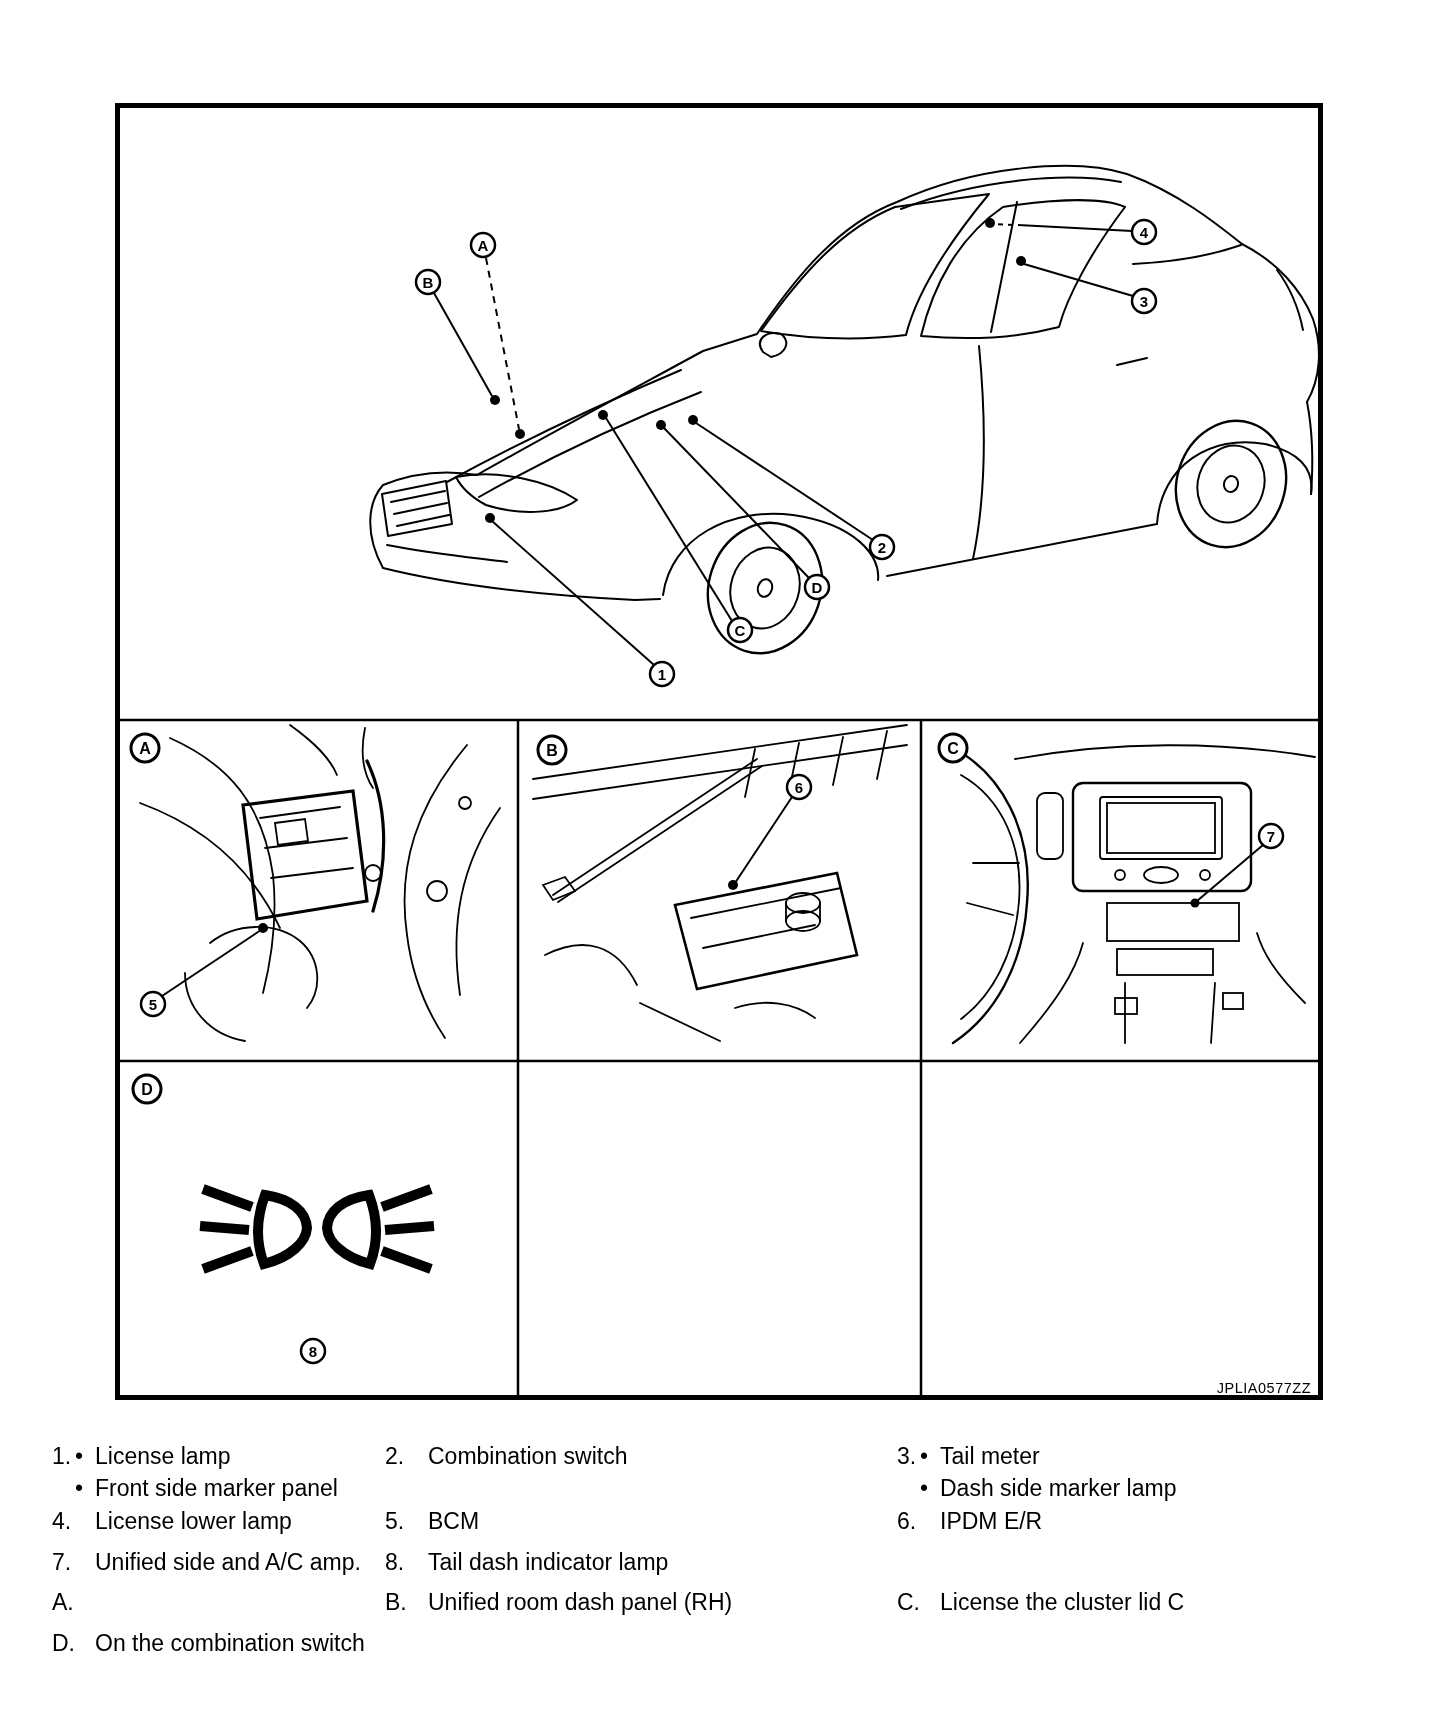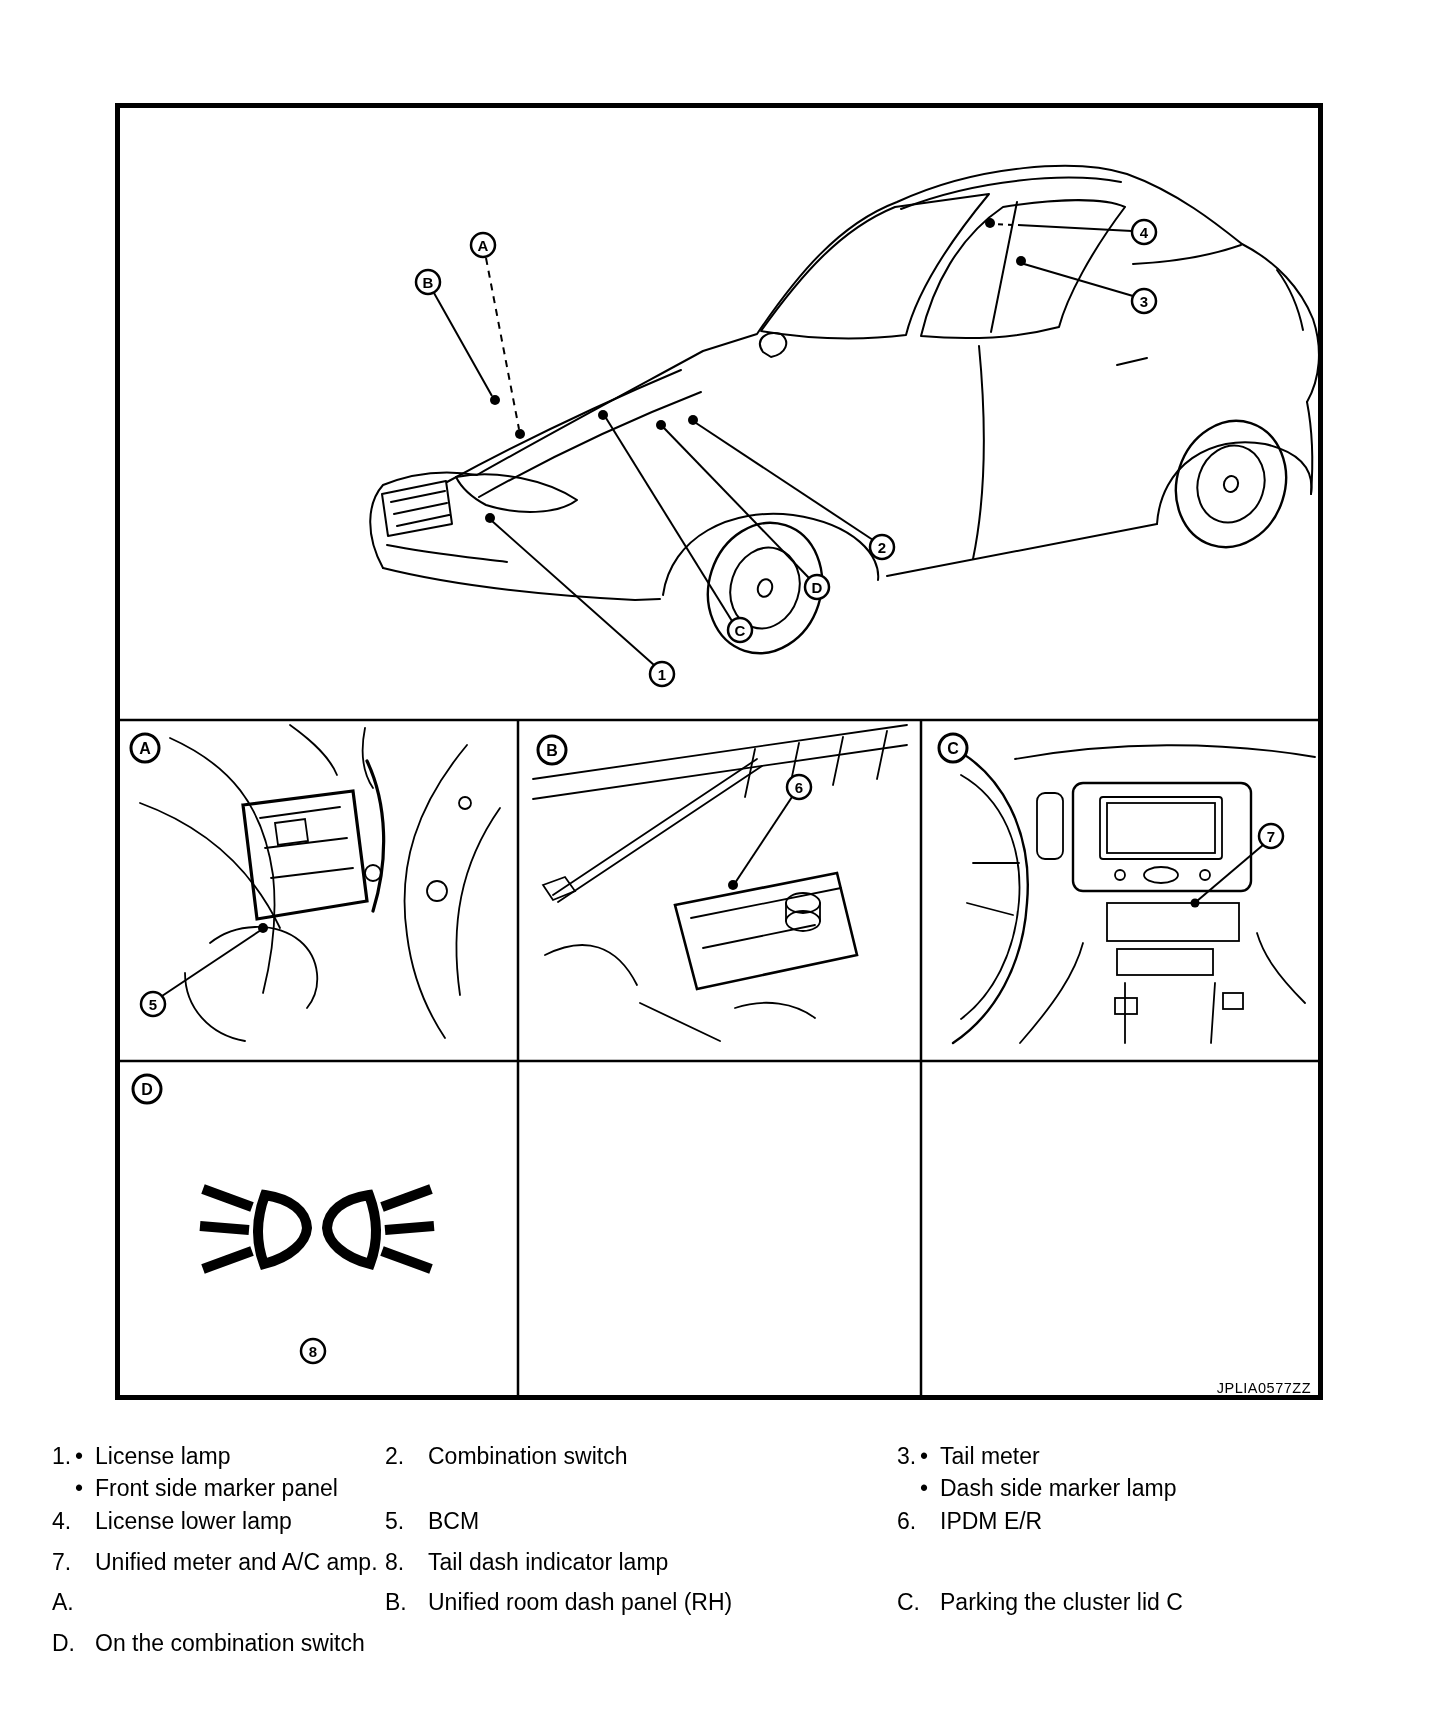--- a/index.html
+++ b/index.html
@@ -263,21 +263,21 @@
   <div class="lg-item" style="left:897px;top:1505px;">
     <span class="lg-num">6.</span>
     <div class="lg-content">
       <div class="lg-line"><span>IPDM E/R</span></div>
     </div>
   </div>
 
   <div class="lg-item" style="left:52px;top:1546px;">
     <span class="lg-num">7.</span>
     <div class="lg-content">
-      <div class="lg-line"><span>Unified meter and A/C amp.</span></div>
+      <div class="lg-line"><span>Unified side and A/C amp.</span></div>
     </div>
   </div>
 
   <div class="lg-item" style="left:385px;top:1546px;">
     <span class="lg-num">8.</span>
     <div class="lg-content">
       <div class="lg-line"><span>Tail dash indicator lamp</span></div>
     </div>
   </div>
 
@@ -288,21 +288,21 @@
   <div class="lg-item" style="left:385px;top:1586px;">
     <span class="lg-num">B.</span>
     <div class="lg-content">
       <div class="lg-line"><span>Unified room dash panel (RH)</span></div>
     </div>
   </div>
 
   <div class="lg-item" style="left:897px;top:1586px;">
     <span class="lg-num">C.</span>
     <div class="lg-content">
-      <div class="lg-line"><span>Parking the cluster lid C</span></div>
+      <div class="lg-line"><span>License the cluster lid C</span></div>
     </div>
   </div>
 
   <div class="lg-item" style="left:52px;top:1627px;">
     <span class="lg-num">D.</span>
     <div class="lg-content">
       <div class="lg-line"><span>On the combination switch</span></div>
     </div>
   </div>
 

